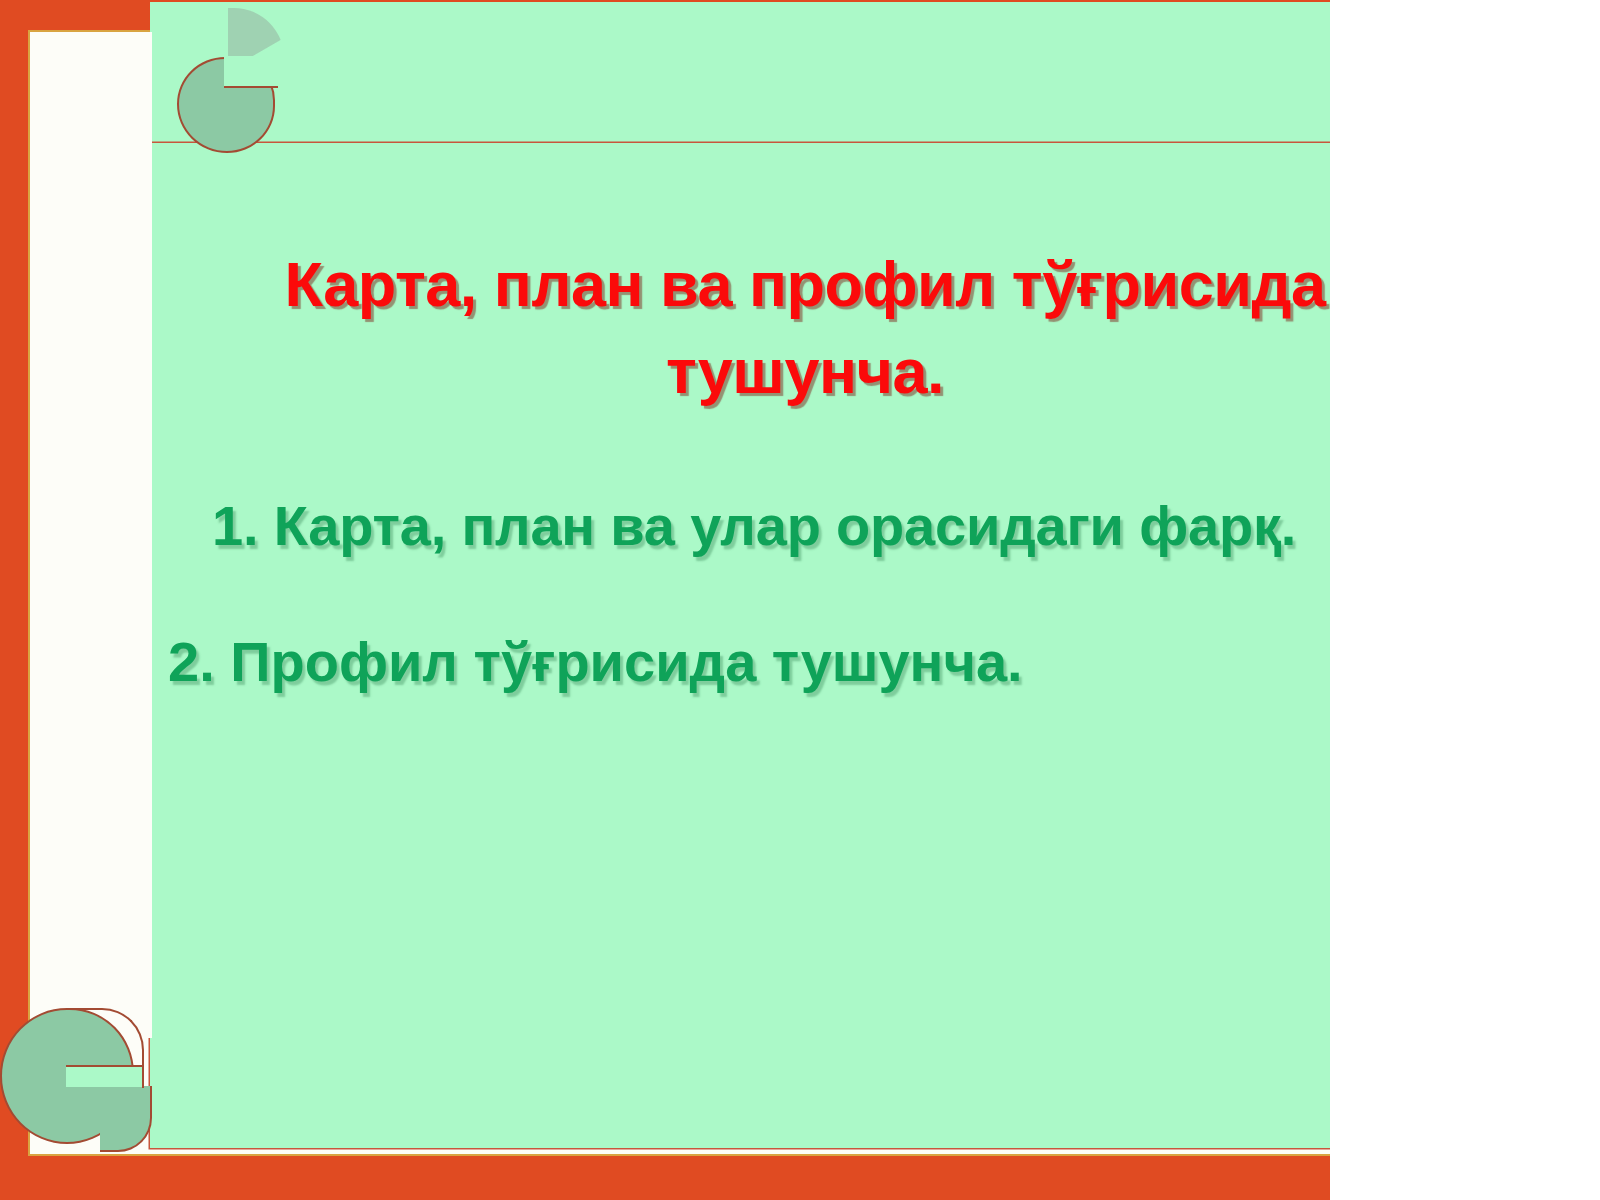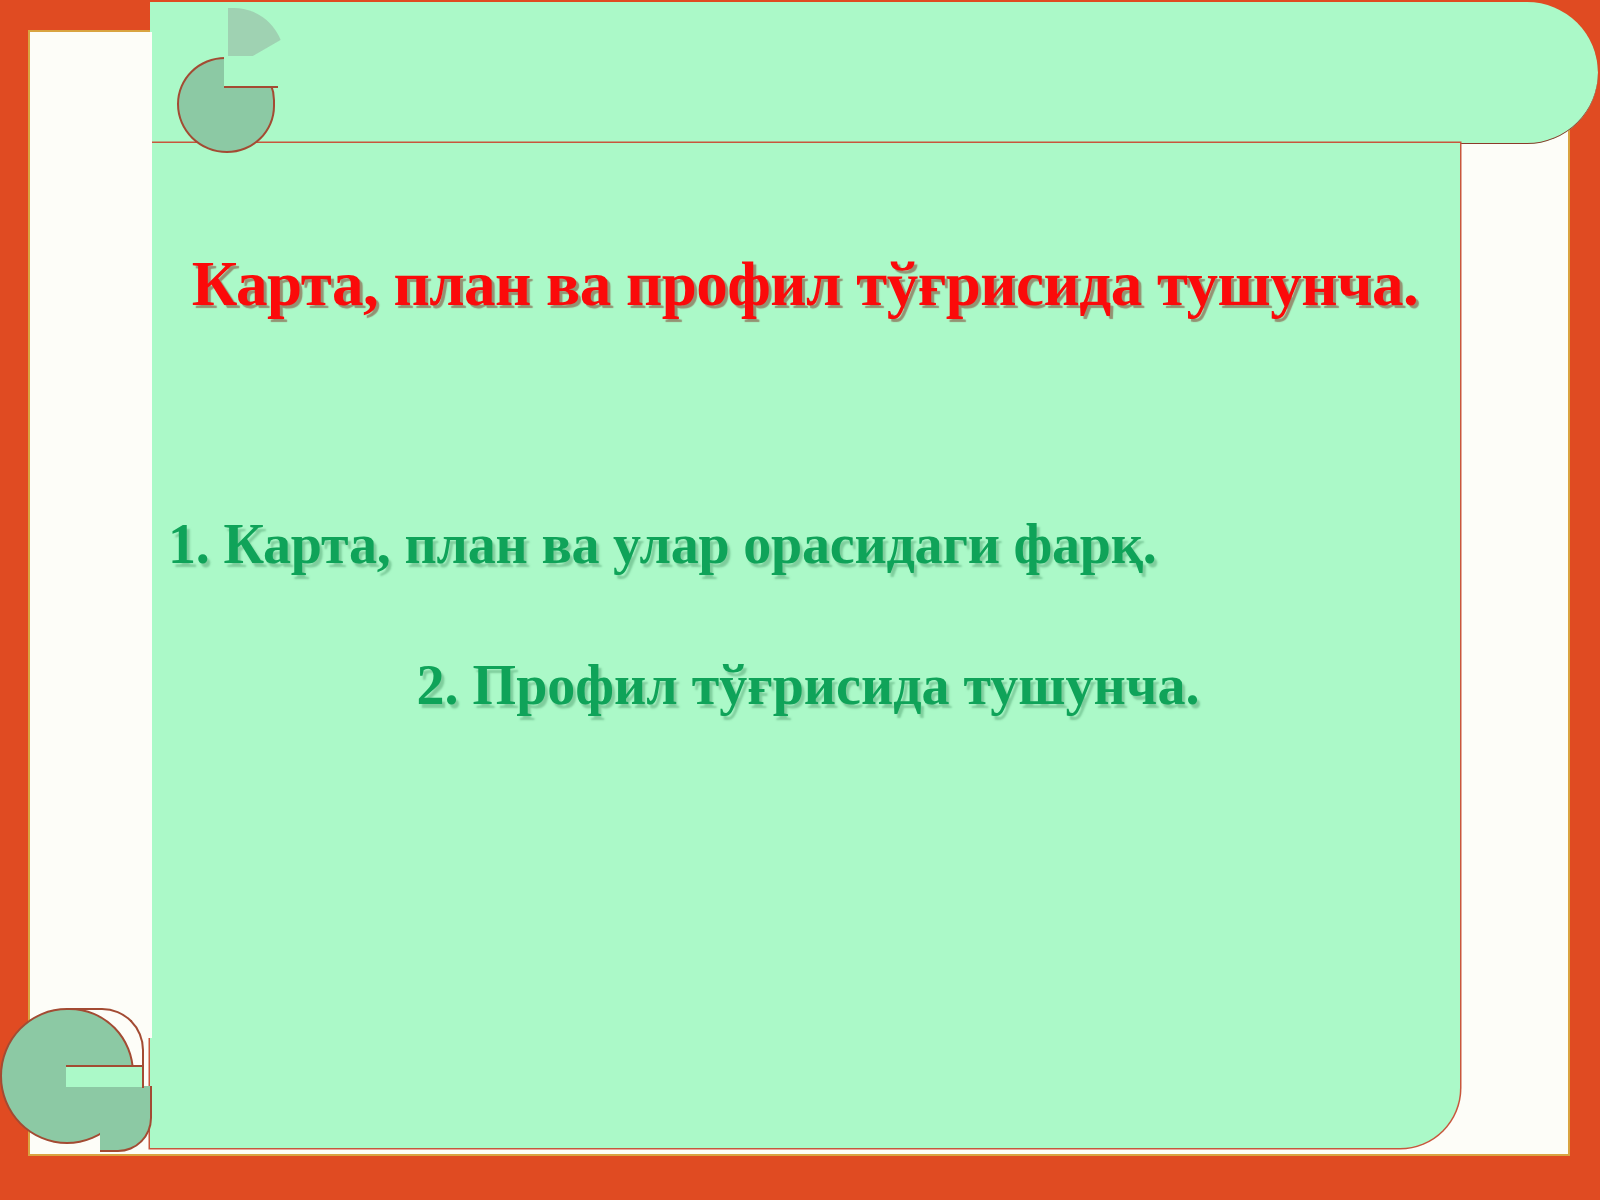--- a/index.html
+++ b/index.html
@@ -3,25 +3,25 @@
 <meta charset="utf-8">
 <style>
   html, body {
     margin: 0;
     padding: 0;
     background: #ffffff;
   }
 
   #slide {
     position: relative;
-    width: 1600px;
+    width: 1330px;
     height: 1200px;
     overflow: hidden;
     background: #E04B22;            
-    font-family: Liberation Serif, serif;
+    font-family: Liberation Sans, sans-serif;
   }
 
   
   .paper {
     position: absolute;
     left: 30px;
     top: 32px;
     width: 1538px;
     height: 1122px;
     background: #FDFDF8;
@@ -199,22 +199,22 @@
     position: absolute;
     left: 18px;
     width: 1280px;
     color: #0FA359;
     font-size: 56px;
     font-weight: bold;
     line-height: 1.1;
     white-space: nowrap;
     text-shadow: 3px 4px 2px rgba(90,170,120,.55);
   }
-  .item-1 { top: 371px; letter-spacing: -0.2px; }
-  .item-2 { top: 512px; text-align: center; }
+  .item-1 { top: 352px; letter-spacing: -0.2px; margin-left: 44px; }
+  .item-2 { top: 488px; }
 </style>
 </head>
 <body>
 
 <div id="slide">
 
   <div class="paper"></div>
 
   <div class="banner"></div>
   <div class="banner-hairline"></div>

